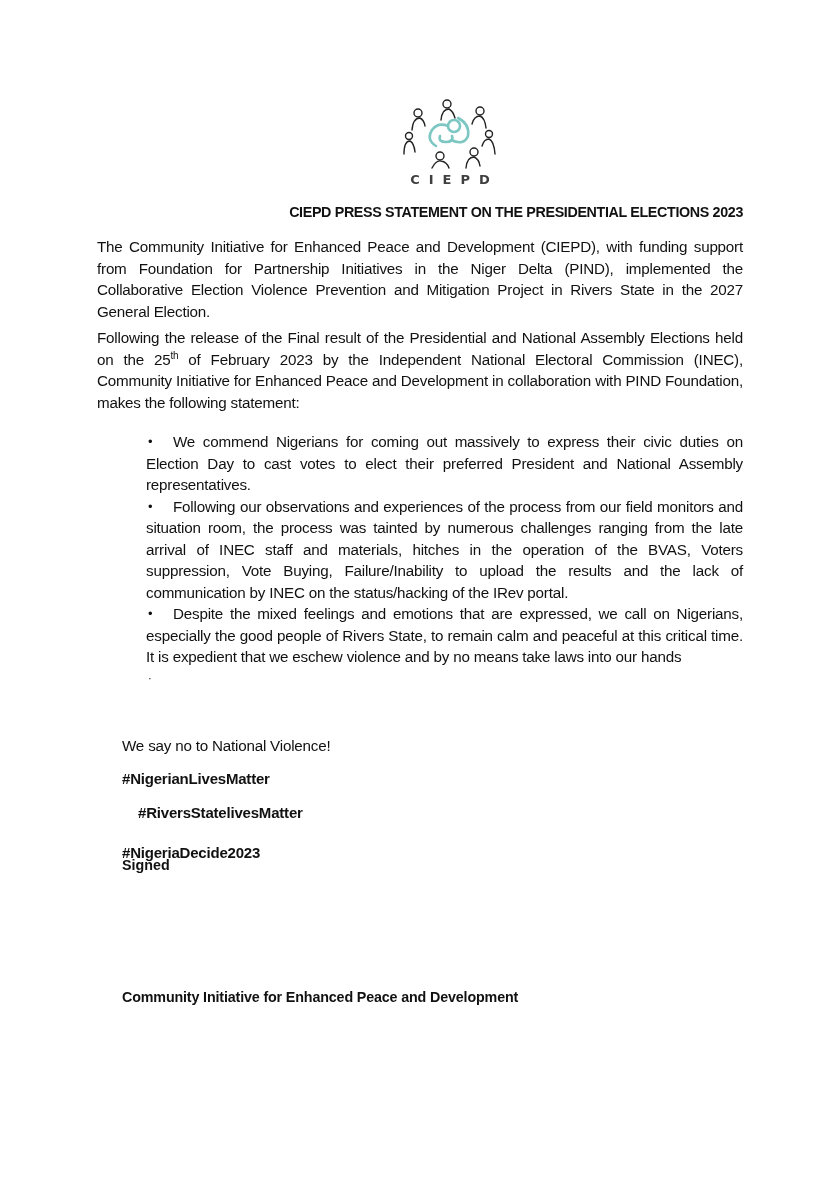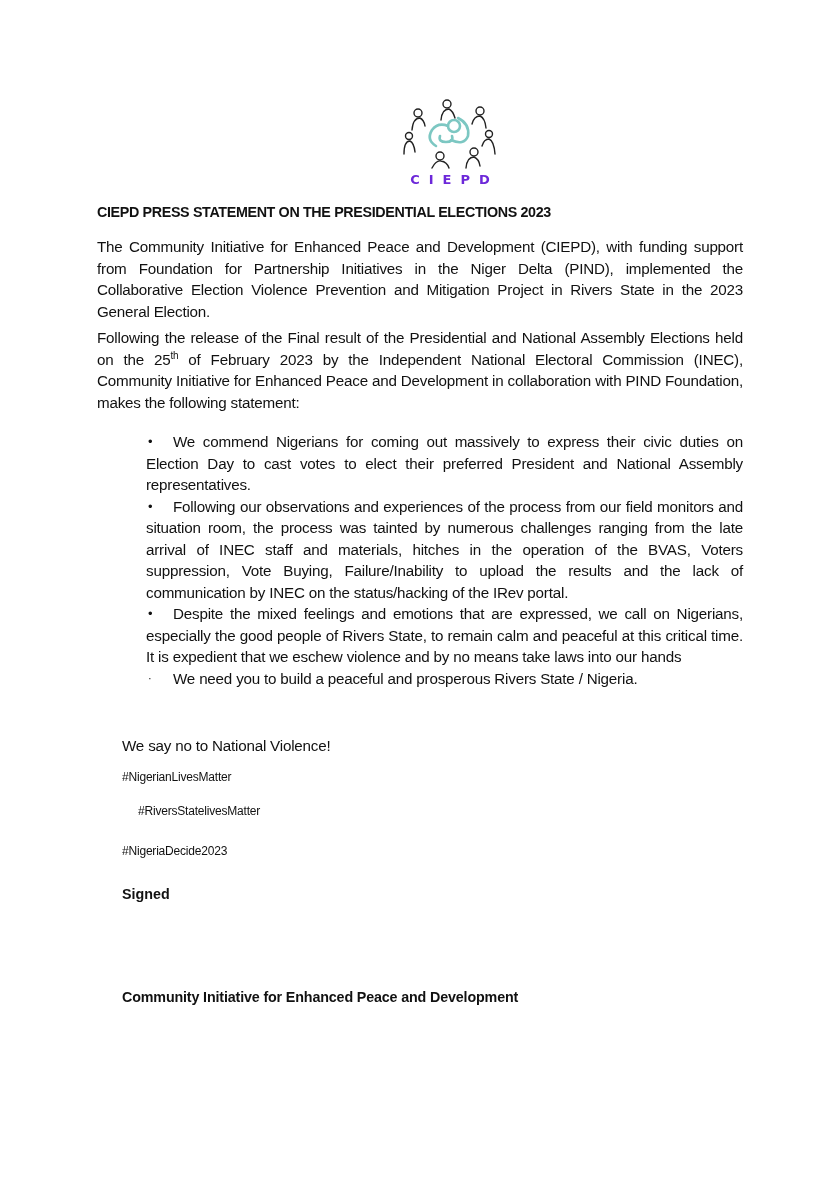--- a/index.html
+++ b/index.html
@@ -5,24 +5,24 @@
     html, body { margin: 0; padding: 0; background: #ffffff; }
     body {
       width: 835px; height: 1200px; position: relative; overflow: hidden;
       font-family: "Liberation Sans", sans-serif; color: #111;
     }
     .logo { position: absolute; left: 396px; top: 96px; width: 108px; height: 96px; }
     .logo svg { display: block; }
     .logo-text {
       position: absolute; left: 0; right: 0; top: 76px; text-align: center;
       font-family: "DejaVu Sans", sans-serif; font-weight: bold; font-size: 13px;
-      letter-spacing: 9px; padding-left: 9px; color: #6d28d9;
+      letter-spacing: 9px; padding-left: 9px; color: #404040;
     }
     .title {
-      position: absolute; left: 97px; width: 646px; top: 204px; text-align: left;
+      position: absolute; left: 97px; width: 646px; top: 204px; text-align: right;
       font-weight: bold; font-size: 14.3px; letter-spacing: -0.35px;
     }
     .para {
       position: absolute; left: 97px; width: 646px;
       font-size: 15.2px; line-height: 21.5px; text-align: justify;
       letter-spacing: -0.2px;
     }
     .p1 { top: 236px; }
     .p2 { top: 327px; }
     .p2 sup { font-size: 10px; line-height: 0; vertical-align: 6px; }
@@ -30,25 +30,25 @@
     .item {
       position: relative; font-size: 15.2px; line-height: 21.5px; text-align: justify;
       text-indent: 27px; letter-spacing: -0.2px;
     }
     .bullet {
       position: absolute; left: 2px; top: 0; text-indent: 0; font-size: 13px;
     }
     .bullet.small { font-size: 11px; }
     .closing { position: absolute; left: 122px; font-size: 15.2px; letter-spacing: -0.2px; }
     .c1 { top: 737px; }
-    .tag { position: absolute; left: 122px; font-size: 12px; font-weight: normal; letter-spacing: -0.2px; }
+    .tag { position: absolute; left: 122px; font-size: 15px; font-weight: bold; letter-spacing: -0.2px; }
     .t1 { top: 770px; }
     .t2 { top: 804px; margin-left: 16px; }
     .t3 { top: 838px; margin-top: 6px; }
-    .signed { position: absolute; left: 122px; top: 886px; font-weight: bold; font-size: 14.3px; text-align: right; }
+    .signed { position: absolute; left: 122px; top: 857px; font-weight: bold; font-size: 14.3px; text-align: right; }
     .org { position: absolute; left: 122px; top: 941px; font-weight: bold; font-size: 14.3px; letter-spacing: -0.15px; margin-top: 48px; }
   </style>
 </head>
 <body>
 
 <div class="logo">
   <svg width="108" height="78" viewBox="0 0 108 78">
     <g fill="none" stroke="#222" stroke-width="1.4" stroke-linecap="round">
 
       <circle cx="22" cy="17" r="4"></circle>
@@ -71,40 +71,39 @@
       <path d="M44 40 Q42 46 50 46 Q58 46 56 40"></path>
       <circle cx="58" cy="30" r="6"></circle>
       <path d="M55 44 Q68 50 72 40 Q74 28 62 22"></path>
     </g>
   </svg>
   <div class="logo-text">CIEPD</div>
 </div>
 
 <div class="title">CIEPD PRESS STATEMENT ON THE PRESIDENTIAL ELECTIONS 2023</div>
 
-<div class="para p1">The Community Initiative for Enhanced Peace and Development (CIEPD), with funding support from Foundation for Partnership Initiatives in the Niger Delta (PIND), implemented the Collaborative Election Violence Prevention and Mitigation Project in Rivers State in the 2023 General Election.</div>
+<div class="para p1">The Community Initiative for Enhanced Peace and Development (CIEPD), with funding support from Foundation for Partnership Initiatives in the Niger Delta (PIND), implemented the Collaborative Election Violence Prevention and Mitigation Project in Rivers State in the 2027 General Election.</div>
 
 <div class="para p2"><span>Following the release of the Final result of the Presidential and National Assembly Elections held on the 25</span><sup>th</sup><span> of February 2023 by the Independent National Electoral Commission (INEC), Community Initiative for Enhanced Peace and Development in collaboration with PIND Foundation, makes the following statement:</span></div>
 
 <div class="list">
   <div class="item">
     <span class="bullet">•</span>
     <span>We commend Nigerians for coming out massively to express their civic duties on Election Day to cast votes to elect their preferred President and National Assembly representatives.</span>
   </div>
   <div class="item">
     <span class="bullet">•</span>
     <span>Following our observations and experiences of the process from our field monitors and situation room, the process was tainted by numerous challenges ranging from the late arrival of INEC staff and materials, hitches in the operation of the BVAS, Voters suppression, Vote Buying, Failure/Inability to upload the results and the lack of communication by INEC on the status/hacking of the IRev portal.</span>
   </div>
   <div class="item">
     <span class="bullet">•</span>
     <span>Despite the mixed feelings and emotions that are expressed, we call on Nigerians, especially the good people of Rivers State, to remain calm and peaceful at this critical time. It is expedient that we eschew violence and by no means take laws into our hands</span>
   </div>
   <div class="item">
     <span class="bullet small">·</span>
-    <span>We need you to build a peaceful and prosperous Rivers State / Nigeria.</span>
   </div>
 </div>
 
 <div class="closing c1">We say no to National Violence!</div>
 <div class="tag t1">#NigerianLivesMatter</div>
 <div class="tag t2">#RiversStatelivesMatter</div>
 <div class="tag t3">#NigeriaDecide2023</div>
 
 <div class="signed">Signed</div>
 <div class="org">Community Initiative for Enhanced Peace and Development</div>

